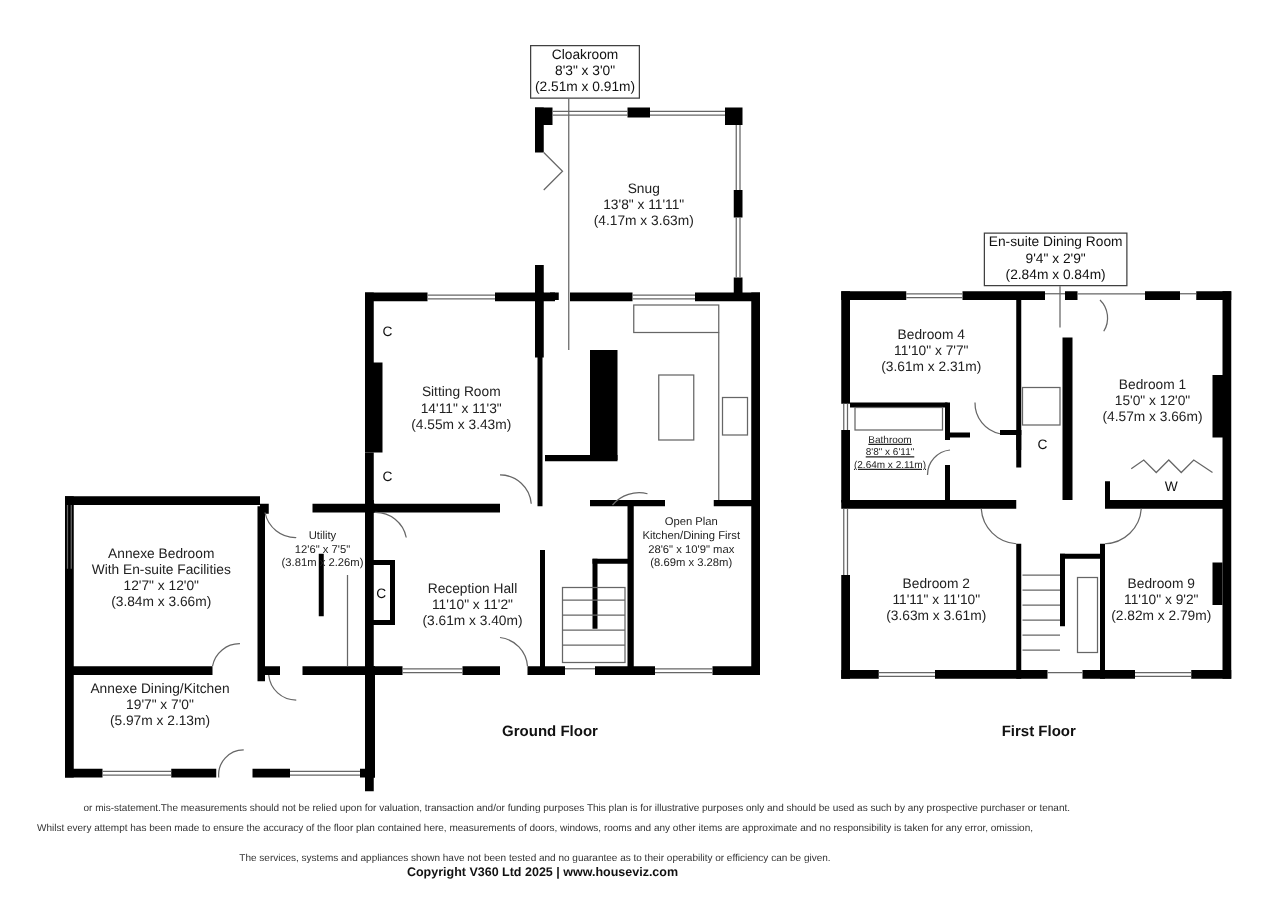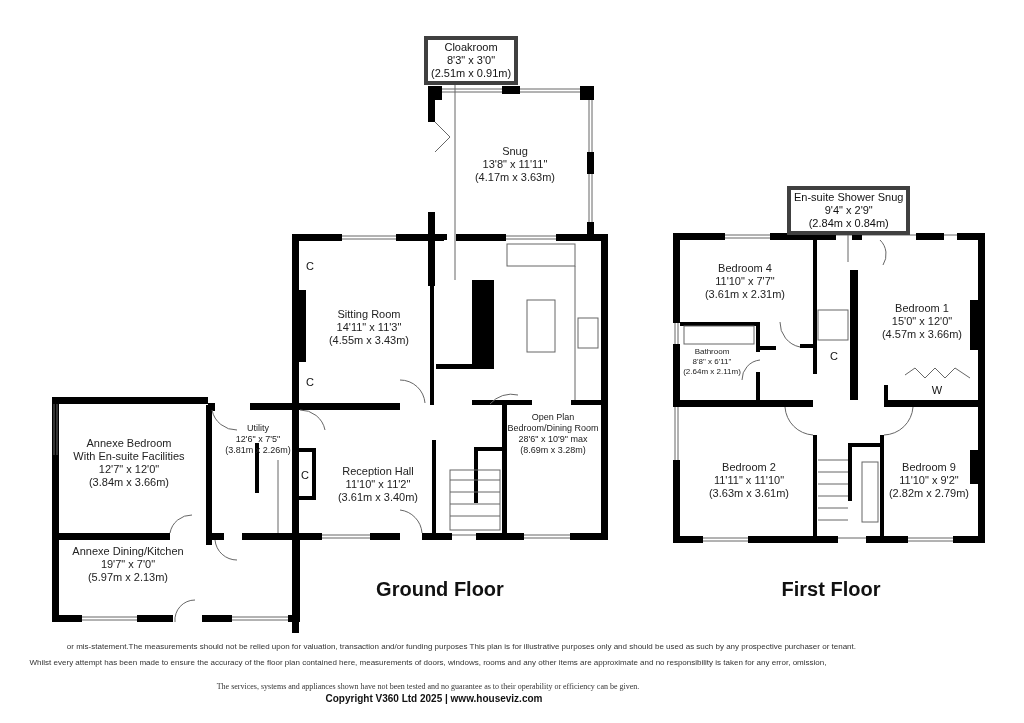--- a/index.html
+++ b/index.html
@@ -1,22 +1,22 @@
 <!DOCTYPE html>
 <html><head>
 <meta charset="utf-8">
 <style>
   html,body{margin:0;padding:0;background:#fff;}
   body{width:1024px;height:723px;position:relative;overflow:hidden;font-family:"Liberation Sans",sans-serif;color:#111;}
   svg.plan{position:absolute;left:0;top:0;}
   .lbl{position:absolute;text-align:center;font-size:11px;line-height:13px;color:#222;transform:translateX(-50%);white-space:nowrap;}
   .lbl.sm{font-size:9px;line-height:11px;}
-  .lbl.xs{font-size:8px;line-height:10px;}
-  .callout{position:absolute;border:4px solid #404040;background:#fff;text-align:center;font-size:11px;line-height:13px;padding:1px 3px;white-space:nowrap;}
-  .floor-title{position:absolute;font-weight:bold;font-size:20px;transform:translateX(-50%);white-space:nowrap;}
+  .lbl.xs{font-size:8px;line-height:10px;text-decoration:underline;}
+  .callout{position:absolute;border:1px solid #404040;background:#fff;text-align:center;font-size:11px;line-height:13px;padding:1px 3px;white-space:nowrap;}
+  .floor-title{position:absolute;font-weight:bold;font-size:12px;transform:translateX(-50%);white-space:nowrap;}
   .cmark{position:absolute;font-size:11px;transform:translate(-50%,-50%);}
   .footer{position:absolute;left:0;width:856px;text-align:center;font-size:8px;line-height:11px;color:#333;}
   .copyright{position:absolute;left:0;width:868px;text-align:center;font-size:10px;font-weight:bold;top:693px;}
 </style>
 </head>
 <body>
 
 <svg class="plan" width="1024" height="723">
   <g fill="#000">
 
@@ -200,21 +200,21 @@
   <div>13'8" x 11'11"</div>
   <div>(4.17m x 3.63m)</div>
 </div>
 <div class="lbl" style="left:369px;top:308px;">
   <div>Sitting Room</div>
   <div>14'11" x 11'3"</div>
   <div>(4.55m x 3.43m)</div>
 </div>
 <div class="lbl sm" style="left:553px;top:412px;">
   <div>Open Plan</div>
-  <div>Bedroom/Dining Room</div>
+  <div>Kitchen/Dining First</div>
   <div>28'6" x 10'9" max</div>
   <div>(8.69m x 3.28m)</div>
 </div>
 <div class="lbl sm" style="left:258px;top:423px;">
   <div>Utility</div>
   <div>12'6" x 7'5"</div>
   <div>(3.81m x 2.26m)</div>
 </div>
 <div class="lbl" style="left:378px;top:445px;margin-top:20px;">
   <div>Reception Hall</div>
@@ -231,21 +231,21 @@
   <div>Annexe Dining/Kitchen</div>
   <div>19'7" x 7'0"</div>
   <div>(5.97m x 2.13m)</div>
 </div>
 <span class="cmark" style="left:310px;top:266px;">C</span>
 <span class="cmark" style="left:310px;top:382px;">C</span>
 <span class="cmark" style="left:305px;top:475px;">C</span>
 <div class="floor-title" style="left:440px;top:578px;">Ground Floor</div>
 
 <div class="callout" style="left:787px;top:186px;">
-  <div>En-suite Shower Snug</div>
+  <div>En-suite Dining Room</div>
   <div>9'4" x 2'9"</div>
   <div>(2.84m x 0.84m)</div>
 </div>
 <div class="lbl" style="left:745px;top:262px;">
   <div>Bedroom 4</div>
   <div>11'10" x 7'7"</div>
   <div>(3.61m x 2.31m)</div>
 </div>
 <div class="lbl" style="left:922px;top:302px;">
   <div>Bedroom 1</div>
@@ -266,14 +266,14 @@
   <div>Bedroom 9</div>
   <div>11'10" x 9'2"</div>
   <div>(2.82m x 2.79m)</div>
 </div>
 <span class="cmark" style="left:834px;top:356px;">C</span>
 <span class="cmark" style="left:937px;top:390px;">W</span>
 <div class="floor-title" style="left:831px;top:578px;">First Floor</div>
 
 <div class="footer" style="top:657px;">Whilst every attempt has been made to ensure the accuracy of the floor plan contained here, measurements of doors, windows, rooms and any other items are approximate and no responsibility is taken for any error, omission,</div>
 <div class="footer" style="top:641px;text-align:right;">or mis-statement.The measurements should not be relied upon for valuation, transaction and/or funding purposes This plan is for illustrative purposes only and should be used as such by any prospective purchaser or tenant.</div>
-<div class="footer" style="top:681px;font-family:Liberation Serif, serif;">The services, systems and appliances shown have not been tested and no guarantee as to their operability or efficiency can be given.</div>
+<div class="footer" style="top:681px;">The services, systems and appliances shown have not been tested and no guarantee as to their operability or efficiency can be given.</div>
 <div class="copyright">Copyright V360 Ltd 2025 | www.houseviz.com</div>
 
 </body></html>

